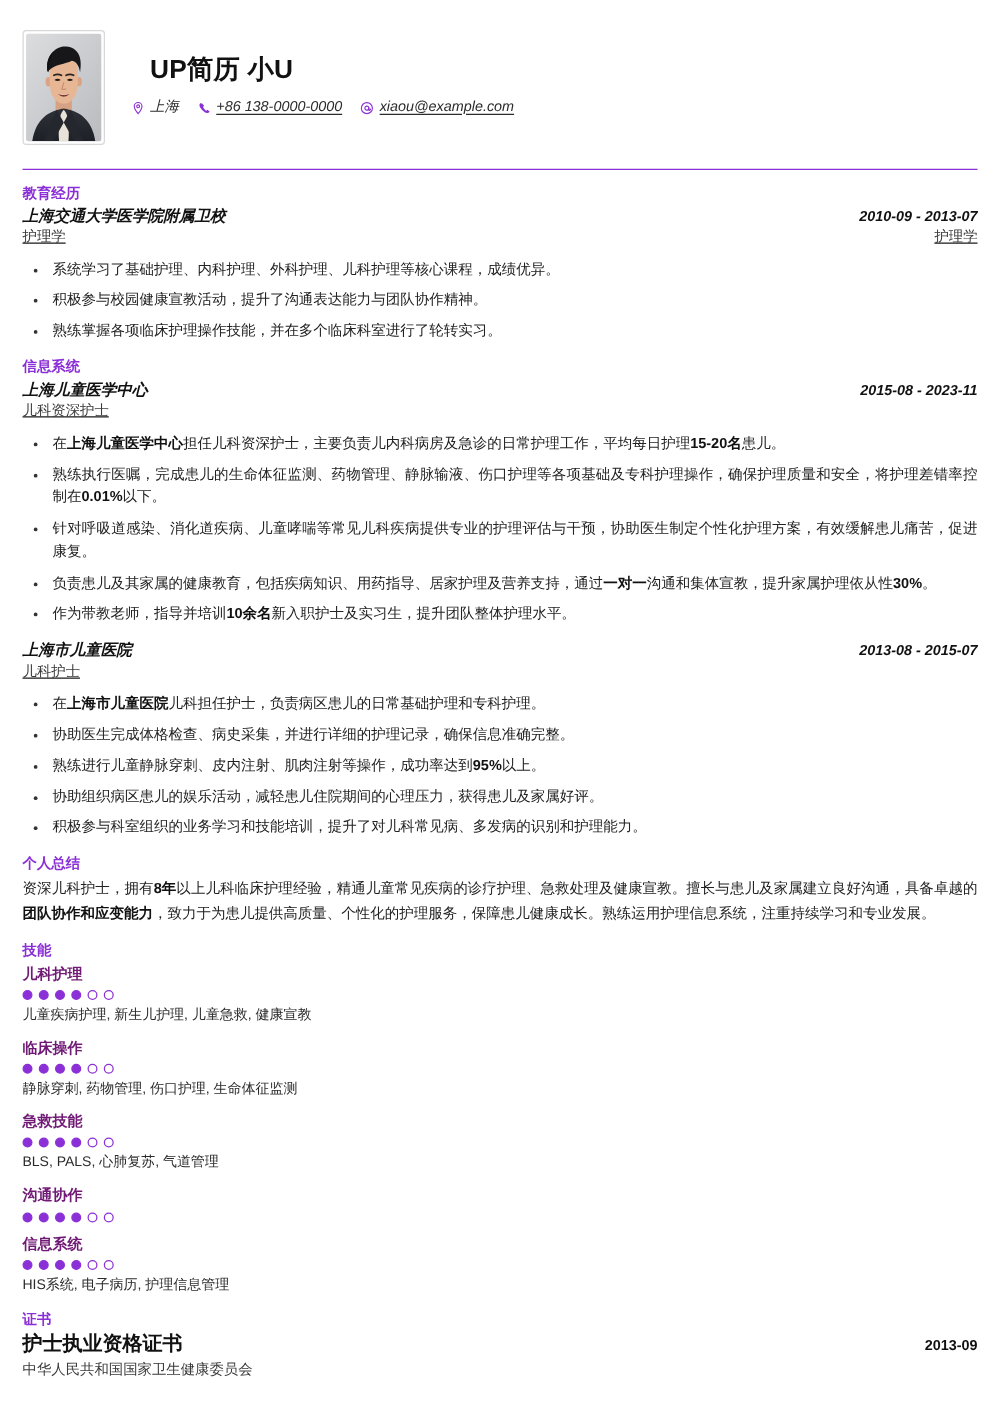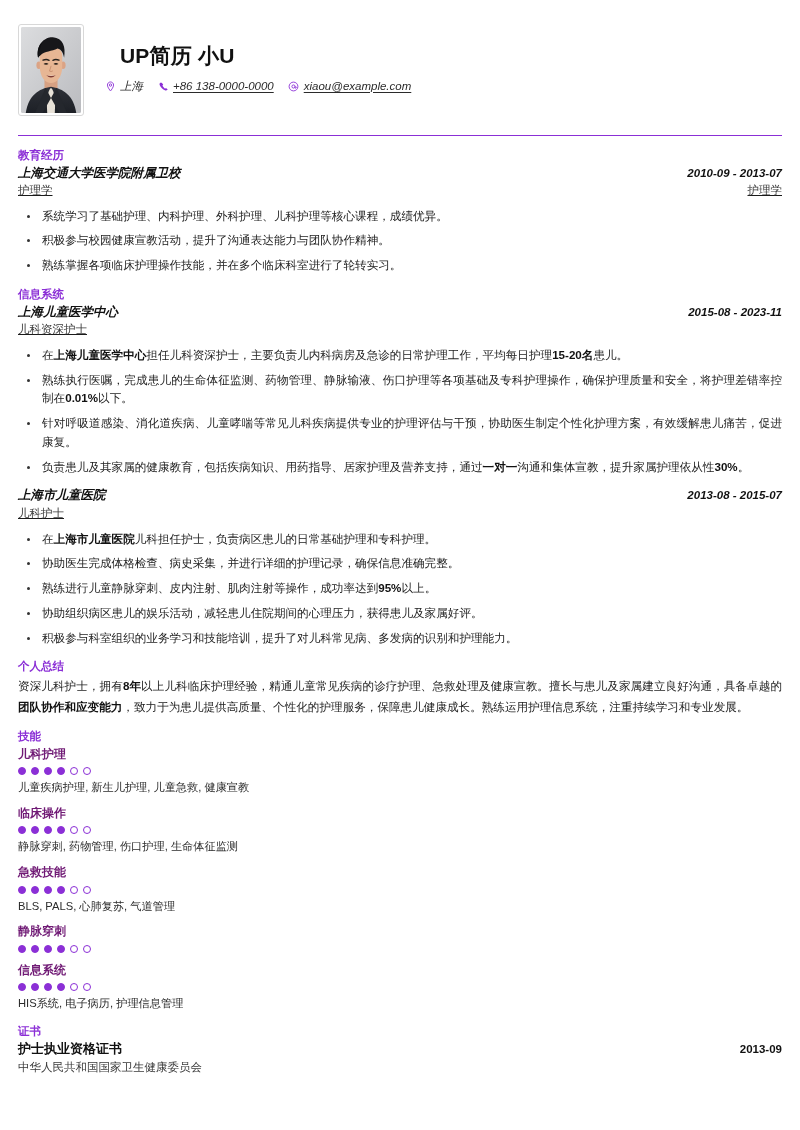--- a/index.html
+++ b/index.html
@@ -211,21 +211,21 @@
   }
 
   
   .cert-head {
     display: flex;
     justify-content: space-between;
     align-items: baseline;
     gap: 16px;
   }
   .cert-name {
-    font-size: 13px;
+    font-size: 16px;
     font-weight: 700;
     color: #111;
     line-height: 1.4;
   }
   .cert-date {
     font-size: 11.5px;
     font-weight: 700;
     color: #111;
     white-space: nowrap;
   }
@@ -355,20 +355,21 @@
         <div class="entry-date">2015-08 - 2023-11</div>
       </div>
       <div class="entry-sub">
         <div class="entry-role">儿科资深护士</div>
       </div>
       <ul class="bullets">
           <li>在<b>上海儿童医学中心</b>担任儿科资深护士，主要负责儿内科病房及急诊的日常护理工作，平均每日护理<b>15-20名</b>患儿。</li>
           <li>熟练执行医嘱，完成患儿的生命体征监测、药物管理、静脉输液、伤口护理等各项基础及专科护理操作，确保护理质量和安全，将护理差错率控制在<b>0.01%</b>以下。</li>
           <li>针对呼吸道感染、消化道疾病、儿童哮喘等常见儿科疾病提供专业的护理评估与干预，协助医生制定个性化护理方案，有效缓解患儿痛苦，促进康复。</li>
           <li>负责患儿及其家属的健康教育，包括疾病知识、用药指导、居家护理及营养支持，通过<b>一对一</b>沟通和集体宣教，提升家属护理依从性<b>30%</b>。</li>
+          <li>作为带教老师，指导并培训<b>10余名</b>新入职护士及实习生，提升团队整体护理水平。</li>
         </ul>
     </div>
 
     <div class="entry">
       <div class="entry-head">
         <div class="entry-org">上海市儿童医院</div>
         <div class="entry-date">2013-08 - 2015-07</div>
       </div>
       <div class="entry-sub">
         <div class="entry-role">儿科护士</div>
@@ -421,21 +422,21 @@
             <span class="dot filled"></span>
             <span class="dot filled"></span>
             <span class="dot filled"></span>
             <span class="dot filled"></span>
             <span class="dot"></span>
             <span class="dot"></span>
           </div>
           <div class="skill-tags">BLS, PALS, 心肺复苏, 气道管理</div>
         </div>
         <div class="skill-block">
-          <div class="skill-name">静脉穿刺</div>
+          <div class="skill-name">沟通协作</div>
           <div class="dots">
             <span class="dot filled"></span>
             <span class="dot filled"></span>
             <span class="dot filled"></span>
             <span class="dot filled"></span>
             <span class="dot"></span>
             <span class="dot"></span>
           </div>
         </div>
         <div class="skill-block">

